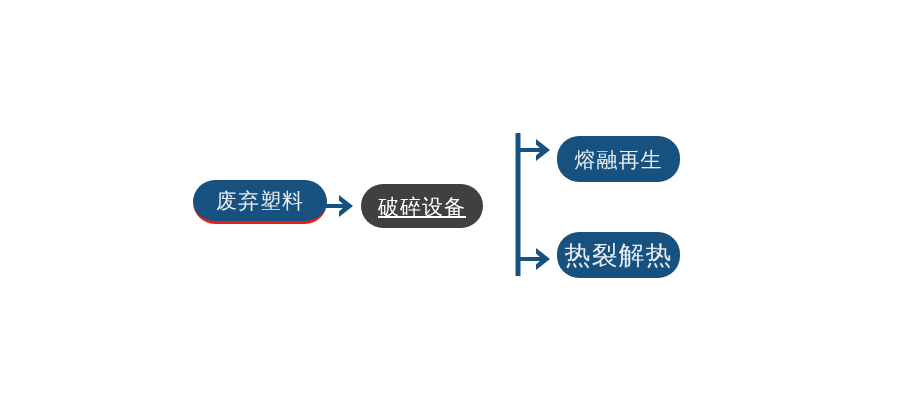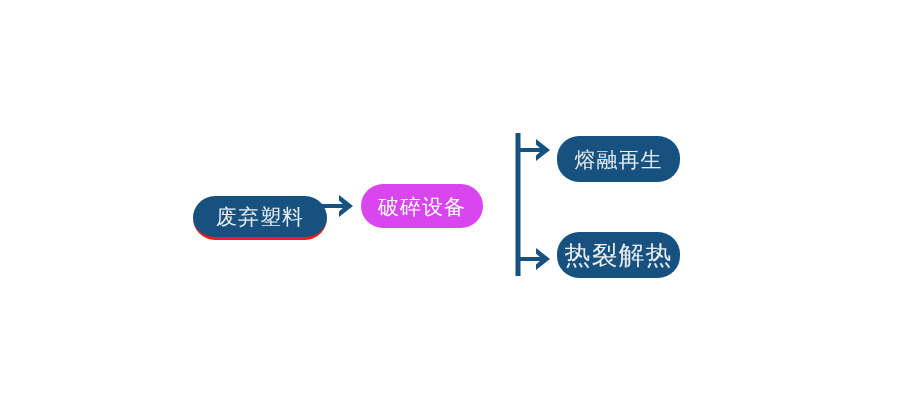--- a/index.html
+++ b/index.html
@@ -35,38 +35,39 @@
     border-radius: 22px;
   }
   .node-label {
     display: block;
     line-height: 1;
   }
 
   
   #node-waste {
     left: 193px;
-    top: 196px;
+    top: 180px;
     width: 134px;
     height: 44px;
     background: #16517F;
     color: #E9ECEF;
     font-size: 21px;
     border-bottom: 3px solid #EE1C18;
   }
 
   
   #node-crusher {
     left: 361px;
     top: 184px;
     width: 122px;
     height: 44px;
-    background: #d946ef;
+    background: #404040;
     color: #FFFFFF;
     font-size: 21px;
+    text-decoration: underline;
   }
 
   
   #node-remelt {
     left: 557px;
     top: 136px;
     width: 123px;
     height: 46px;
     background: #16517F;
     color: #E9ECEF;

